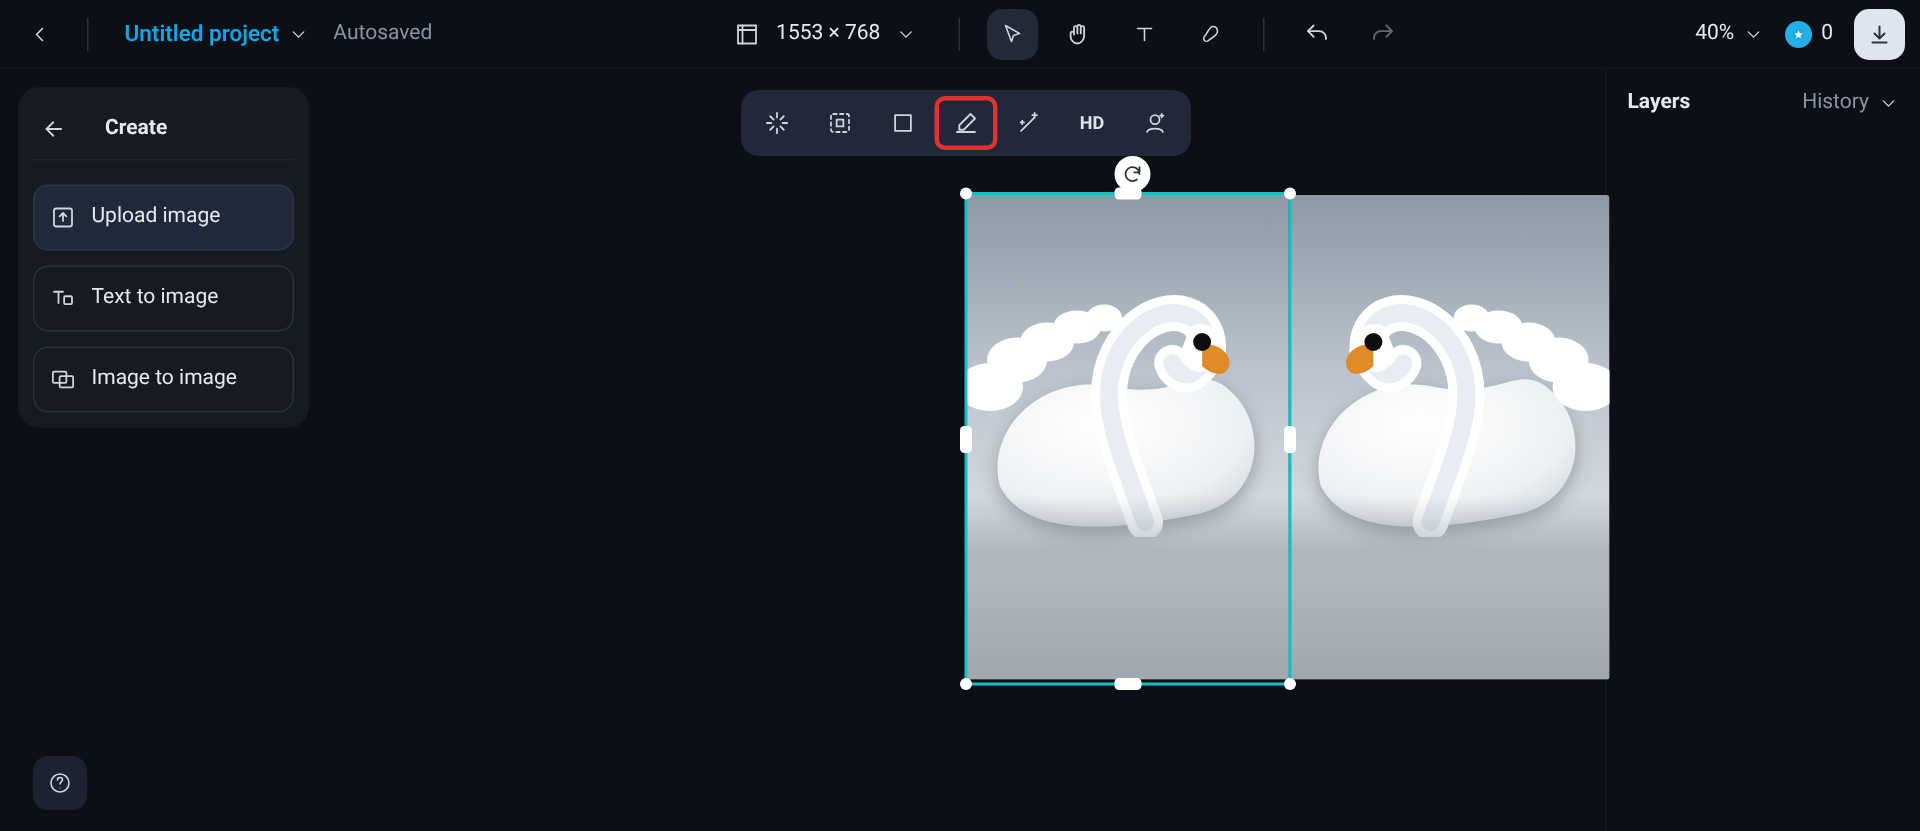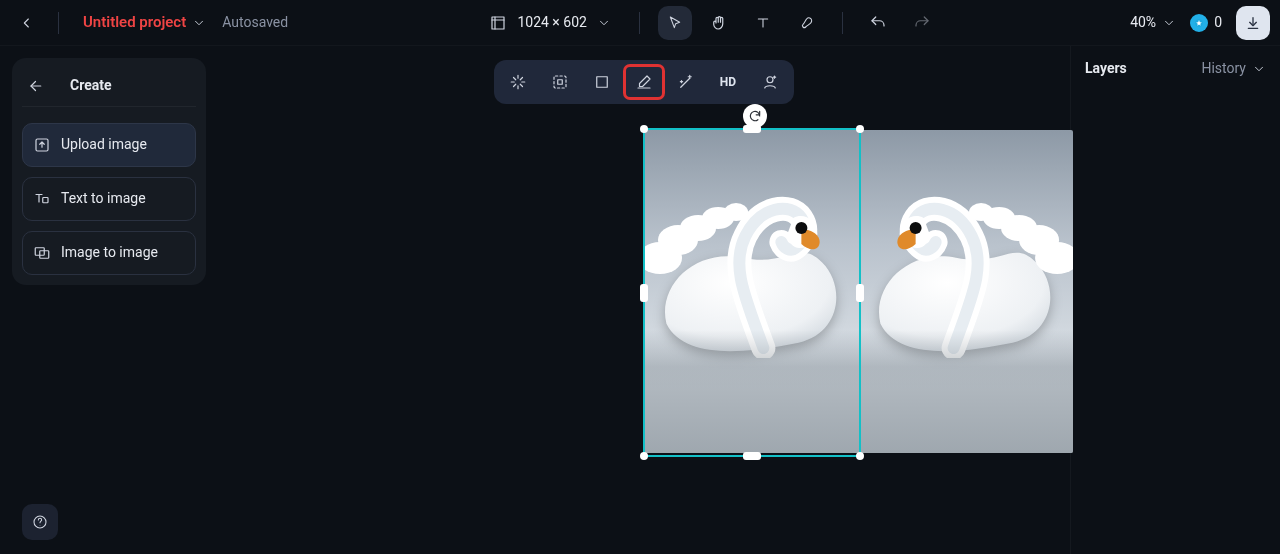--- a/index.html
+++ b/index.html
@@ -21,21 +21,21 @@
   body{width:1280px;height:554px;overflow:hidden;}
   
   .topbar{height:46px;display:flex;align-items:center;gap:10px;padding:0 10px;border-bottom:1px solid rgba(255,255,255,.03);}
   .tb-left,.tb-center,.tb-right{display:flex;align-items:center;gap:6px;}
   .tb-left{flex:0 0 auto;}
   .tb-center{flex:1 1 auto;justify-content:center;gap:10px;}
   .tb-right{flex:0 0 auto;margin-left:auto;}
   .icon-btn{width:34px;height:34px;border-radius:10px;display:flex;align-items:center;justify-content:center;color:#cfd4df;}
   .icon-btn.active{background:var(--panel-3);}
   .sep{width:1px;height:22px;background:var(--line);margin:0 8px;}
-  .project-title{font-weight:600;color:#ef4444;font-size:15px;}
+  .project-title{font-weight:600;color:#0ea5e9;font-size:15px;}
   .muted{color:var(--muted);}
   .tb-dimensions{display:flex;align-items:center;gap:10px;padding:4px 10px;border-radius:10px;}
   .chev{width:14px;height:14px;display:inline-flex;align-items:center;justify-content:center;color:var(--muted);}
   .zoom{display:flex;align-items:center;gap:6px;color:#e8ebf2;}
   .chip{display:flex;align-items:center;gap:6px;height:28px;padding:2px 10px;border-radius:14px;background:transparent;}
   .coin{display:flex;align-items:center;gap:6px;}
   .coin .dot{width:18px;height:18px;border-radius:50%;background:#22b0e8;display:flex;align-items:center;justify-content:center;}
   .dl-btn{width:34px;height:34px;border-radius:10px;background:#dfe5ef;display:flex;align-items:center;justify-content:center;color:#2b3342;}
   
   .app{display:flex;height:508px;}
@@ -117,21 +117,21 @@
   </div>
 
   <div class="tb-center">
     <div class="tb-dimensions">
       <span>
         <svg width="18" height="18" viewBox="0 0 24 24" class="stroke">
             <rect x="4" y="4" width="16" height="16"></rect>
             <path d="M8 4v16M4 8h16"></path>
           </svg>
       </span>
-      <span>1024 × 602</span>
+      <span>1553 × 768</span>
       <span class="chev">
         <svg width="14" height="14" viewBox="0 0 24 24" class="stroke">
             <path d="M6 9l6 6 6-6"></path>
           </svg>
       </span>
     </div>
     <div class="sep"></div>
     <div class="icon-btn active">
       <svg width="16" height="16" viewBox="0 0 24 24" class="stroke">
           <path d="M5 3l14 8-6 2-2 6z"></path>

